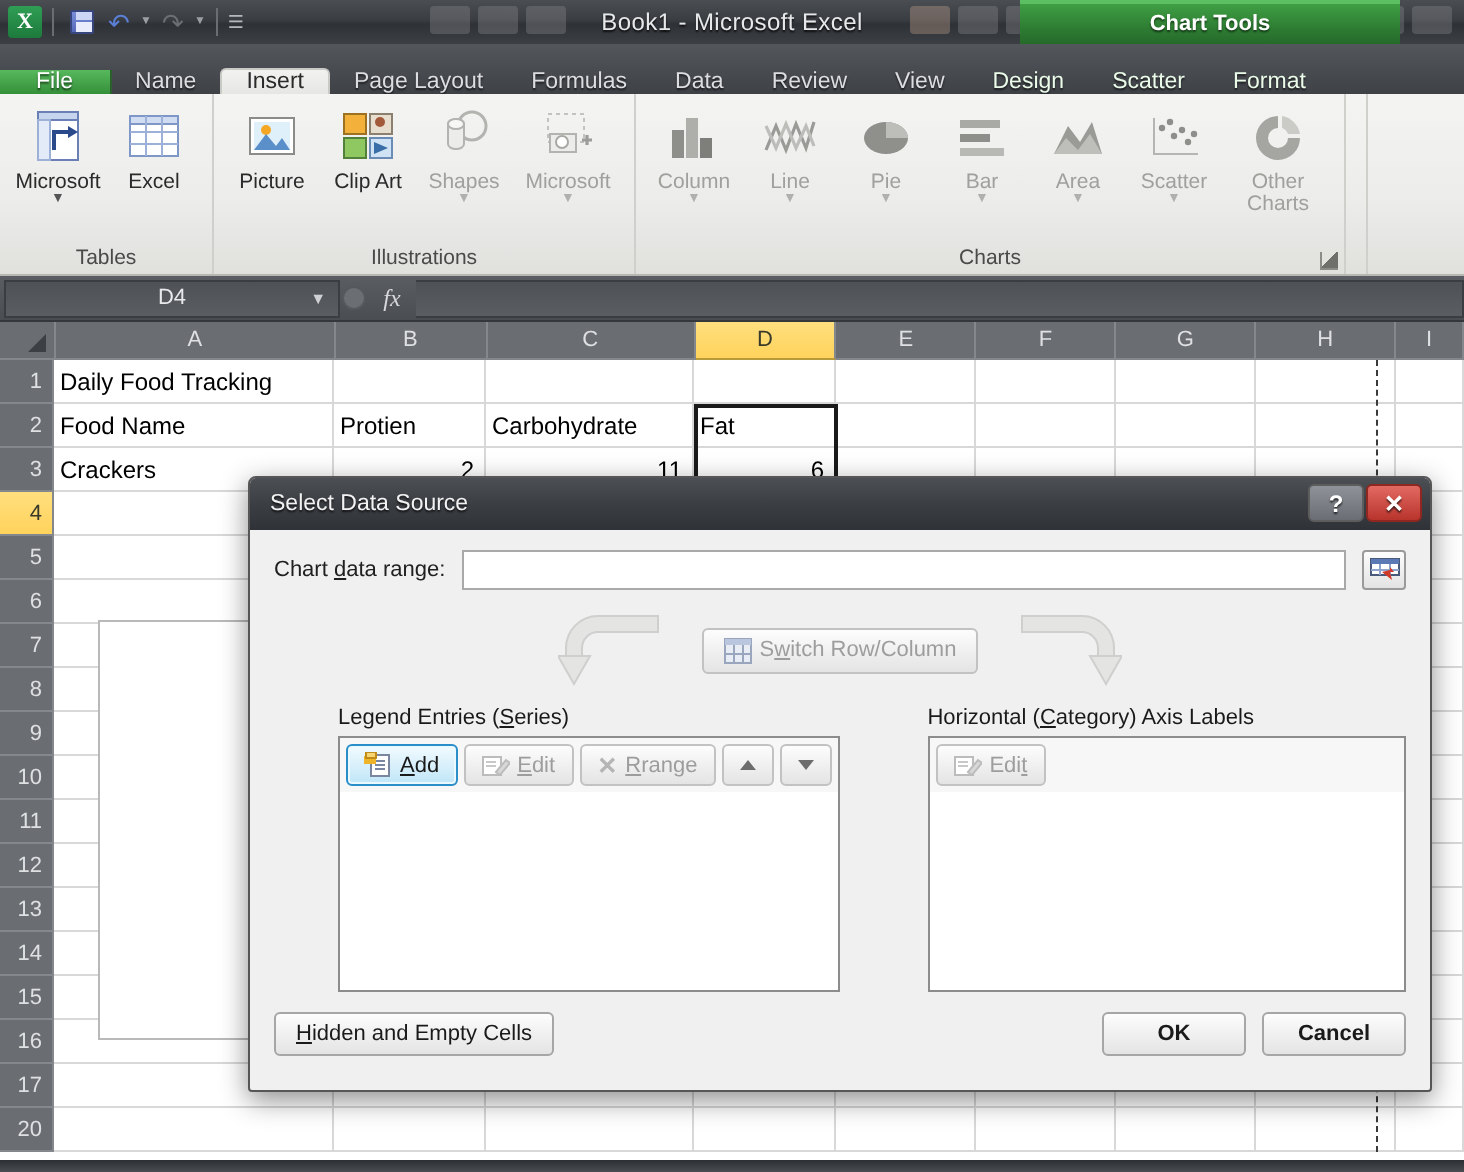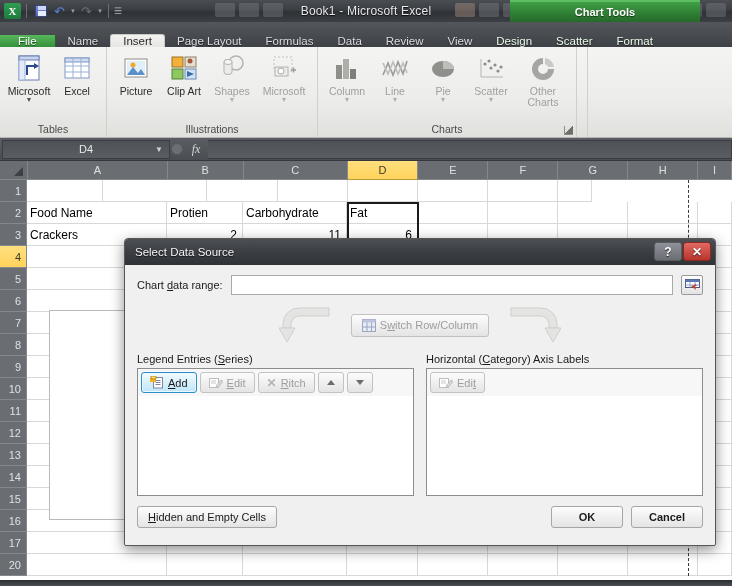--- a/index.html
+++ b/index.html
@@ -233,21 +233,21 @@
   }
   .btn.dis { color:#9d9d9d; border-color:#c2c2c2; }
   .btn.focus {
     border:1px solid #2a8ec9;
     background:linear-gradient(to bottom,#f2fbff 0%,#d9f0fb 50%,#bfe6f8 100%);
     box-shadow: inset 0 0 0 1px #eaf8ff;
   }
   u { text-decoration: underline; }
 
   .panes { display:flex; gap:12px; }
-  .pane { flex:1; }
+  .pane { flex:1;margin-left:32px; }
   .pane-title { font-size:11px; color:#1a1a1a; margin-bottom:3px; }
   .pane-toolbar { display:flex; gap:3px; }
   .pane-list {
     height:100px; background:#fff; border:1px solid #8c8c8c; border-top:none;
     margin-top:-1px;
   }
   .pane-box { border:1px solid #8c8c8c; background:#f7f7f7; padding:3px; }
   .sbtn { height:21px; padding:0 8px; }
   .sbtn.sq { width:26px; padding:0; }
 
@@ -436,20 +436,41 @@
         <div class="caret">▼</div>
       </div>
       <div class="gitem dis">
         <div class="ico">
           <svg width="30" height="26" viewBox="0 0 30 26">
             <ellipse cx="15" cy="14" rx="11" ry="8" fill="#8f8f8c"></ellipse>
             <path d="M15 14 L15 6 A11 8 0 0 1 26 14 z" fill="#bdbdba"></path>
           </svg>
         </div>
         <div class="lbl">Pie</div>
+        <div class="caret">▼</div>
+      </div>
+      <div class="gitem dis">
+        <div class="ico">
+          <svg width="30" height="26" viewBox="0 0 30 26">
+            <rect x="4" y="5" width="20" height="4" fill="#a9a9a6"></rect>
+            <rect x="4" y="12" width="15" height="4" fill="#8e8e8b"></rect>
+            <rect x="4" y="19" width="22" height="4" fill="#b8b8b5"></rect>
+          </svg>
+        </div>
+        <div class="lbl">Bar</div>
+        <div class="caret">▼</div>
+      </div>
+      <div class="gitem dis">
+        <div class="ico">
+          <svg width="30" height="26" viewBox="0 0 30 26">
+            <path d="M3 22 L10 8 L16 16 L22 6 L27 22 z" fill="#9a9a97"></path>
+            <path d="M3 22 L9 14 L15 20 L21 12 L27 22 z" fill="#bebebb"></path>
+          </svg>
+        </div>
+        <div class="lbl">Area</div>
         <div class="caret">▼</div>
       </div>
       <div class="gitem dis">
         <div class="ico">
           <svg width="30" height="26" viewBox="0 0 30 26">
             <path d="M5 4 L5 22 L27 22" stroke="#b5b5b2" fill="none"></path>
             <circle cx="9" cy="9" r="1.6" fill="#8e8e8b"></circle>
               <circle cx="13" cy="6" r="1.6" fill="#8e8e8b"></circle>
             <circle cx="15" cy="13" r="1.6" fill="#8e8e8b"></circle>
               <circle cx="19" cy="10" r="1.6" fill="#8e8e8b"></circle>
@@ -522,20 +543,21 @@
       <div class="rhcell">13</div>
       <div class="rhcell">14</div>
       <div class="rhcell">15</div>
       <div class="rhcell">16</div>
       <div class="rhcell">17</div>
       <div class="rhcell">20</div>
     </div>
     <div class="cells">
 
       <div class="grow">
+        <div class="gcell" style="width:140px">Daily Food Tracking</div>
         <div class="gcell" style="width:76px"></div>
         <div class="gcell" style="width:104px"></div>
         <div class="gcell" style="width:71px"></div>
         <div class="gcell" style="width:70px"></div>
         <div class="gcell" style="width:70px"></div>
         <div class="gcell" style="width:70px"></div>
         <div class="gcell" style="width:70px"></div>
         <div class="gcell" style="width:34px"></div>
       </div>
 
@@ -827,21 +849,21 @@
               <svg class="ico-edit" viewBox="0 0 14 12">
                 <rect x="0.5" y="1.5" width="9" height="9" fill="#fff" stroke="#bcbcbc"></rect>
                 <line x1="2" y1="4" x2="7" y2="4" stroke="#c8c8c8"></line>
                 <line x1="2" y1="6" x2="7" y2="6" stroke="#c8c8c8"></line>
                 <path d="M7 9 l5 -6 l2 1.5 l-5 6 z" fill="#d8d8d8" stroke="#bcbcbc"></path>
               </svg>
               <span><u>E</u><span>dit</span></span>
             </div>
             <div class="btn sbtn dis">
               <span class="ico-x dis">✕</span>
-              <span><u>R</u><span>itch</span></span>
+              <span><u>R</u><span>range</span></span>
             </div>
             <div class="btn sbtn sq dis">
               <span class="caret-up"></span>
             </div>
             <div class="btn sbtn sq dis">
               <span class="caret-dn"></span>
             </div>
           </div>
         </div>
         <div class="pane-list"></div>

